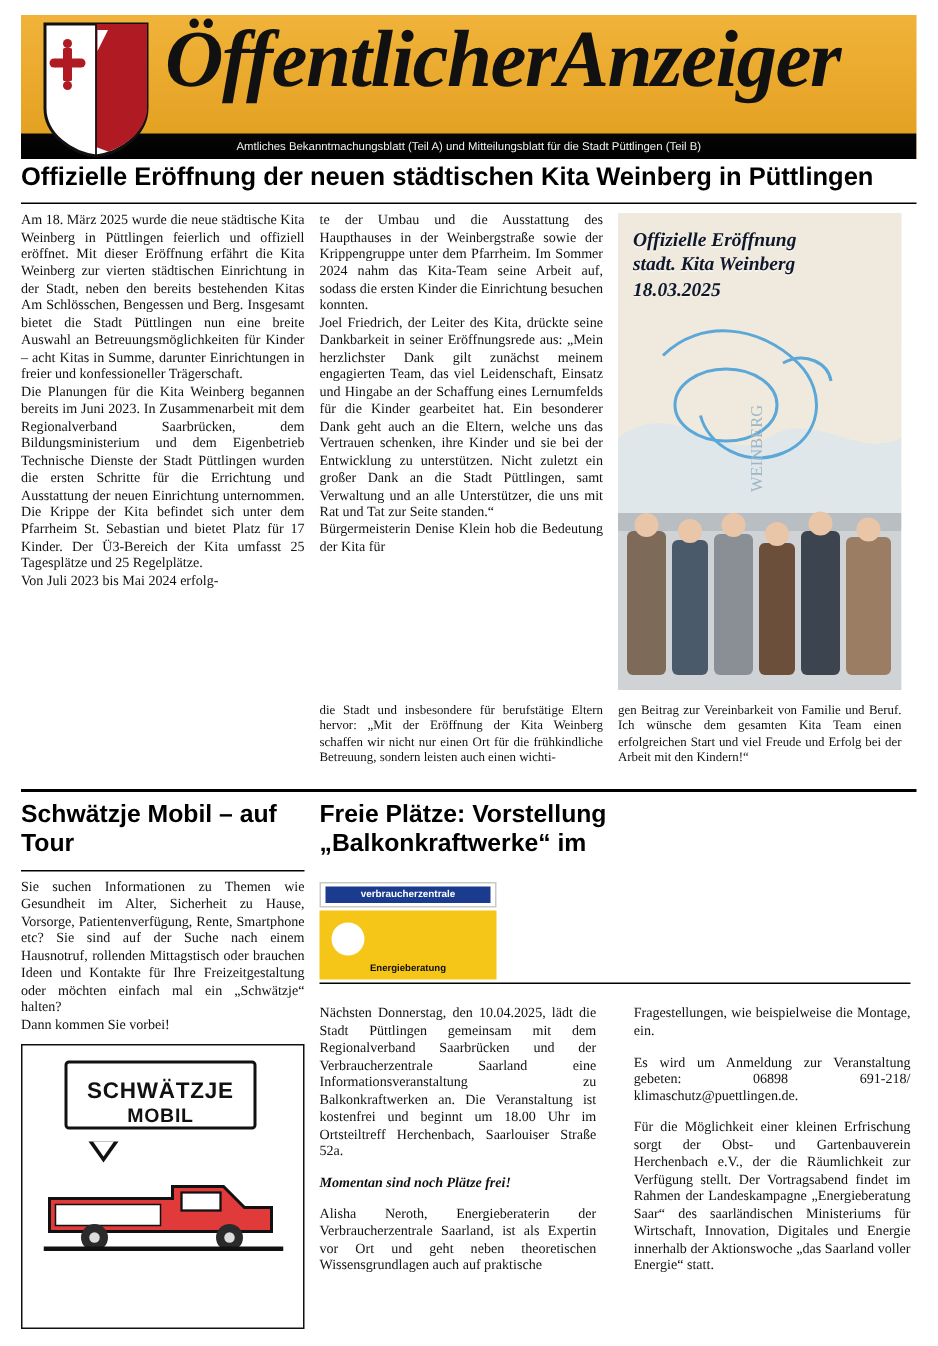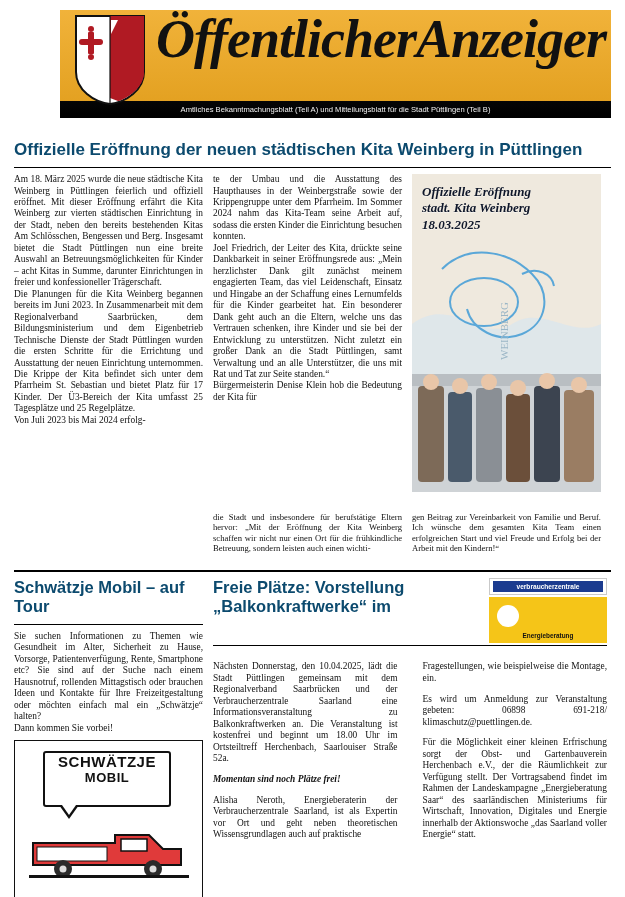--- a/index.html
+++ b/index.html
@@ -14,43 +14,43 @@
   .page { position: relative; width:625px; height:897px; padding: 10px 14px 0 14px; }
 
   
   .masthead { position: relative; width: 597px; }
   .issue-bar {
     background:#000; color:#fff; font-family:"Liberation Serif", serif;
     font-size: 10.5px; font-weight:bold; text-align:center;
     padding: 4px 0 4px 0; width: 265px; margin-left: 332px;
     letter-spacing: .2px;
   }
-  .mast-body { position:relative; background:#efa81f; height: 108px; overflow:hidden;margin-left:46px; }
+  .mast-body { position:relative; background:#efa81f; height: 96px; overflow:hidden; }
   .mast-body::after{
     content:""; position:absolute; left:0; top:0; width:100%; height:100%;
     background:linear-gradient(180deg, rgba(255,255,255,.12), rgba(0,0,0,.06));
     pointer-events:none;
   }
   .coat { position:absolute; left:14px; top:4px; width:72px; height:92px; z-index:3; }
   .mast-title {
     position:absolute; left:96px; top:2px; z-index:3;
     font-family:"Liberation Serif", serif; color:#111;
     font-size: 54px; line-height:1.0; white-space:nowrap;
   }
   .mast-title .t1 { font-style:italic; font-weight:bold; letter-spacing:-1px; }
   .mast-title .t2 { font-style:italic; font-weight:bold; letter-spacing:-1px; }
   .mast-sub {
     background:#000; color:#fff; font-size:7.6px; text-align:center;
     padding:4px 0; width:100%; font-family:"Liberation Sans", sans-serif;
   }
 
   
   .hl {
-    color:#0c4a6e; font-family:"Liberation Sans", sans-serif; font-weight:bold;
-    font-size: 16.5px; line-height:1.18; margin: 22px 0 7px 0;
+    color:#000000; font-family:"Liberation Sans", sans-serif; font-weight:bold;
+    font-size: 16.5px; line-height:1.18; margin: 2px 0 7px 0;
   }
   .hl.big { font-size:17px; }
   .rule-thin { height:1px; background:#000; width:100%; }
   .cols3 { display:flex; gap:10px; }
   .col { width: 189px; }
   p.body {
     font-size: 9.4px; line-height: 1.22; text-align: justify;
     margin: 0 0 0 0; text-indent: 0; hyphens:auto;
     font-family:"Liberation Serif", serif;
   }
@@ -59,32 +59,32 @@
 
   
   .photo { position:relative; width: 100%; height: 318px; overflow:hidden; border:0; }
   .photo .sky { position:absolute; inset:0; background:linear-gradient(180deg,#dfe3e6 0%, #eceff1 55%, #d9d2c6 100%); }
   .photo .wallart { position:absolute; left:0; top:0; width:100%; height:100%; }
   .ph-text {
     position:absolute; left:10px; top:10px; color:#0f172a;
     font-family:"Liberation Serif", serif; font-style:italic; font-weight:bold;
     font-size:13px; line-height:1.25; text-shadow:0 1px 0 rgba(255,255,255,.5);
   }
-  .caption { font-size:8.6px; line-height:1.2; text-align:justify; margin-top:16px; }
+  .caption { font-size:8.6px; line-height:1.2; text-align:justify; margin-top:4px; }
 
   
   .section-rule { height:2px; background:#000; margin:8px 0 0 0; }
 
   .schwaetzje-box {
     border:1px solid #111; width:100%; height: 190px; position:relative; background:#fff;
     margin: 6px 0 6px 0; overflow:hidden;
   }
   .sp-bubble {
-    position:absolute; left:28px; top:10px; width:128px; height:56px; background:#fff;
-    border:2px solid #111; border-radius:3px; display:flex; align-items:flex-start; justify-content:center;
+    position:absolute; left:28px; top:10px; width:128px; height:46px; background:#fff;
+    border:2px solid #111; border-radius:3px; display:flex; align-items:flex-end; justify-content:center;
     font-family:"Liberation Sans", sans-serif; font-weight:bold; font-size:15px; letter-spacing:.5px;
   }
   .sp-bubble .l2 { font-size:13px; }
   .sp-tail { position:absolute; left:44px; top:64px; width:0;height:0;border-left:10px solid transparent;border-right:10px solid transparent;border-top:14px solid #111; }
   .sp-tail::after{content:"";position:absolute;left:-7px;top:-14px;border-left:7px solid transparent;border-right:7px solid transparent;border-top:10px solid #fff;}
 
   .vz-logo {
     position:absolute; right:0; top:0; width:118px;
   }
   .vz-top { background:#fff; border:1px solid #c9c9c9; padding:2px 3px; }
@@ -227,21 +227,21 @@
           <circle cx="124" cy="42" r="9" fill="#2b2b2b"></circle>
             <circle cx="124" cy="42" r="3.5" fill="#ddd"></circle>
           <rect x="0" y="48" width="160" height="3" fill="#111"></rect>
         </svg>
 
       </div>
 
     </div>
 
     <div class="colR" style="position:relative;">
-      <div style="display:flex; gap:8px; align-items:flex-start;">
+      <div style="display:flex; gap:8px; align-items:flex-start;flex-direction:column;">
         <div style="flex:1;">
           <div class="hl hl-orange-2line" style="margin-top:0;">
             <div>Freie Plätze: Vorstellung</div>
             <div>„Balkonkraftwerke“ im</div>
           </div>
         </div>
         <div class="vz-logo" style="position:relative;">
           <div class="vz-top">
             <span>verbraucherzentrale</span>
           </div>

